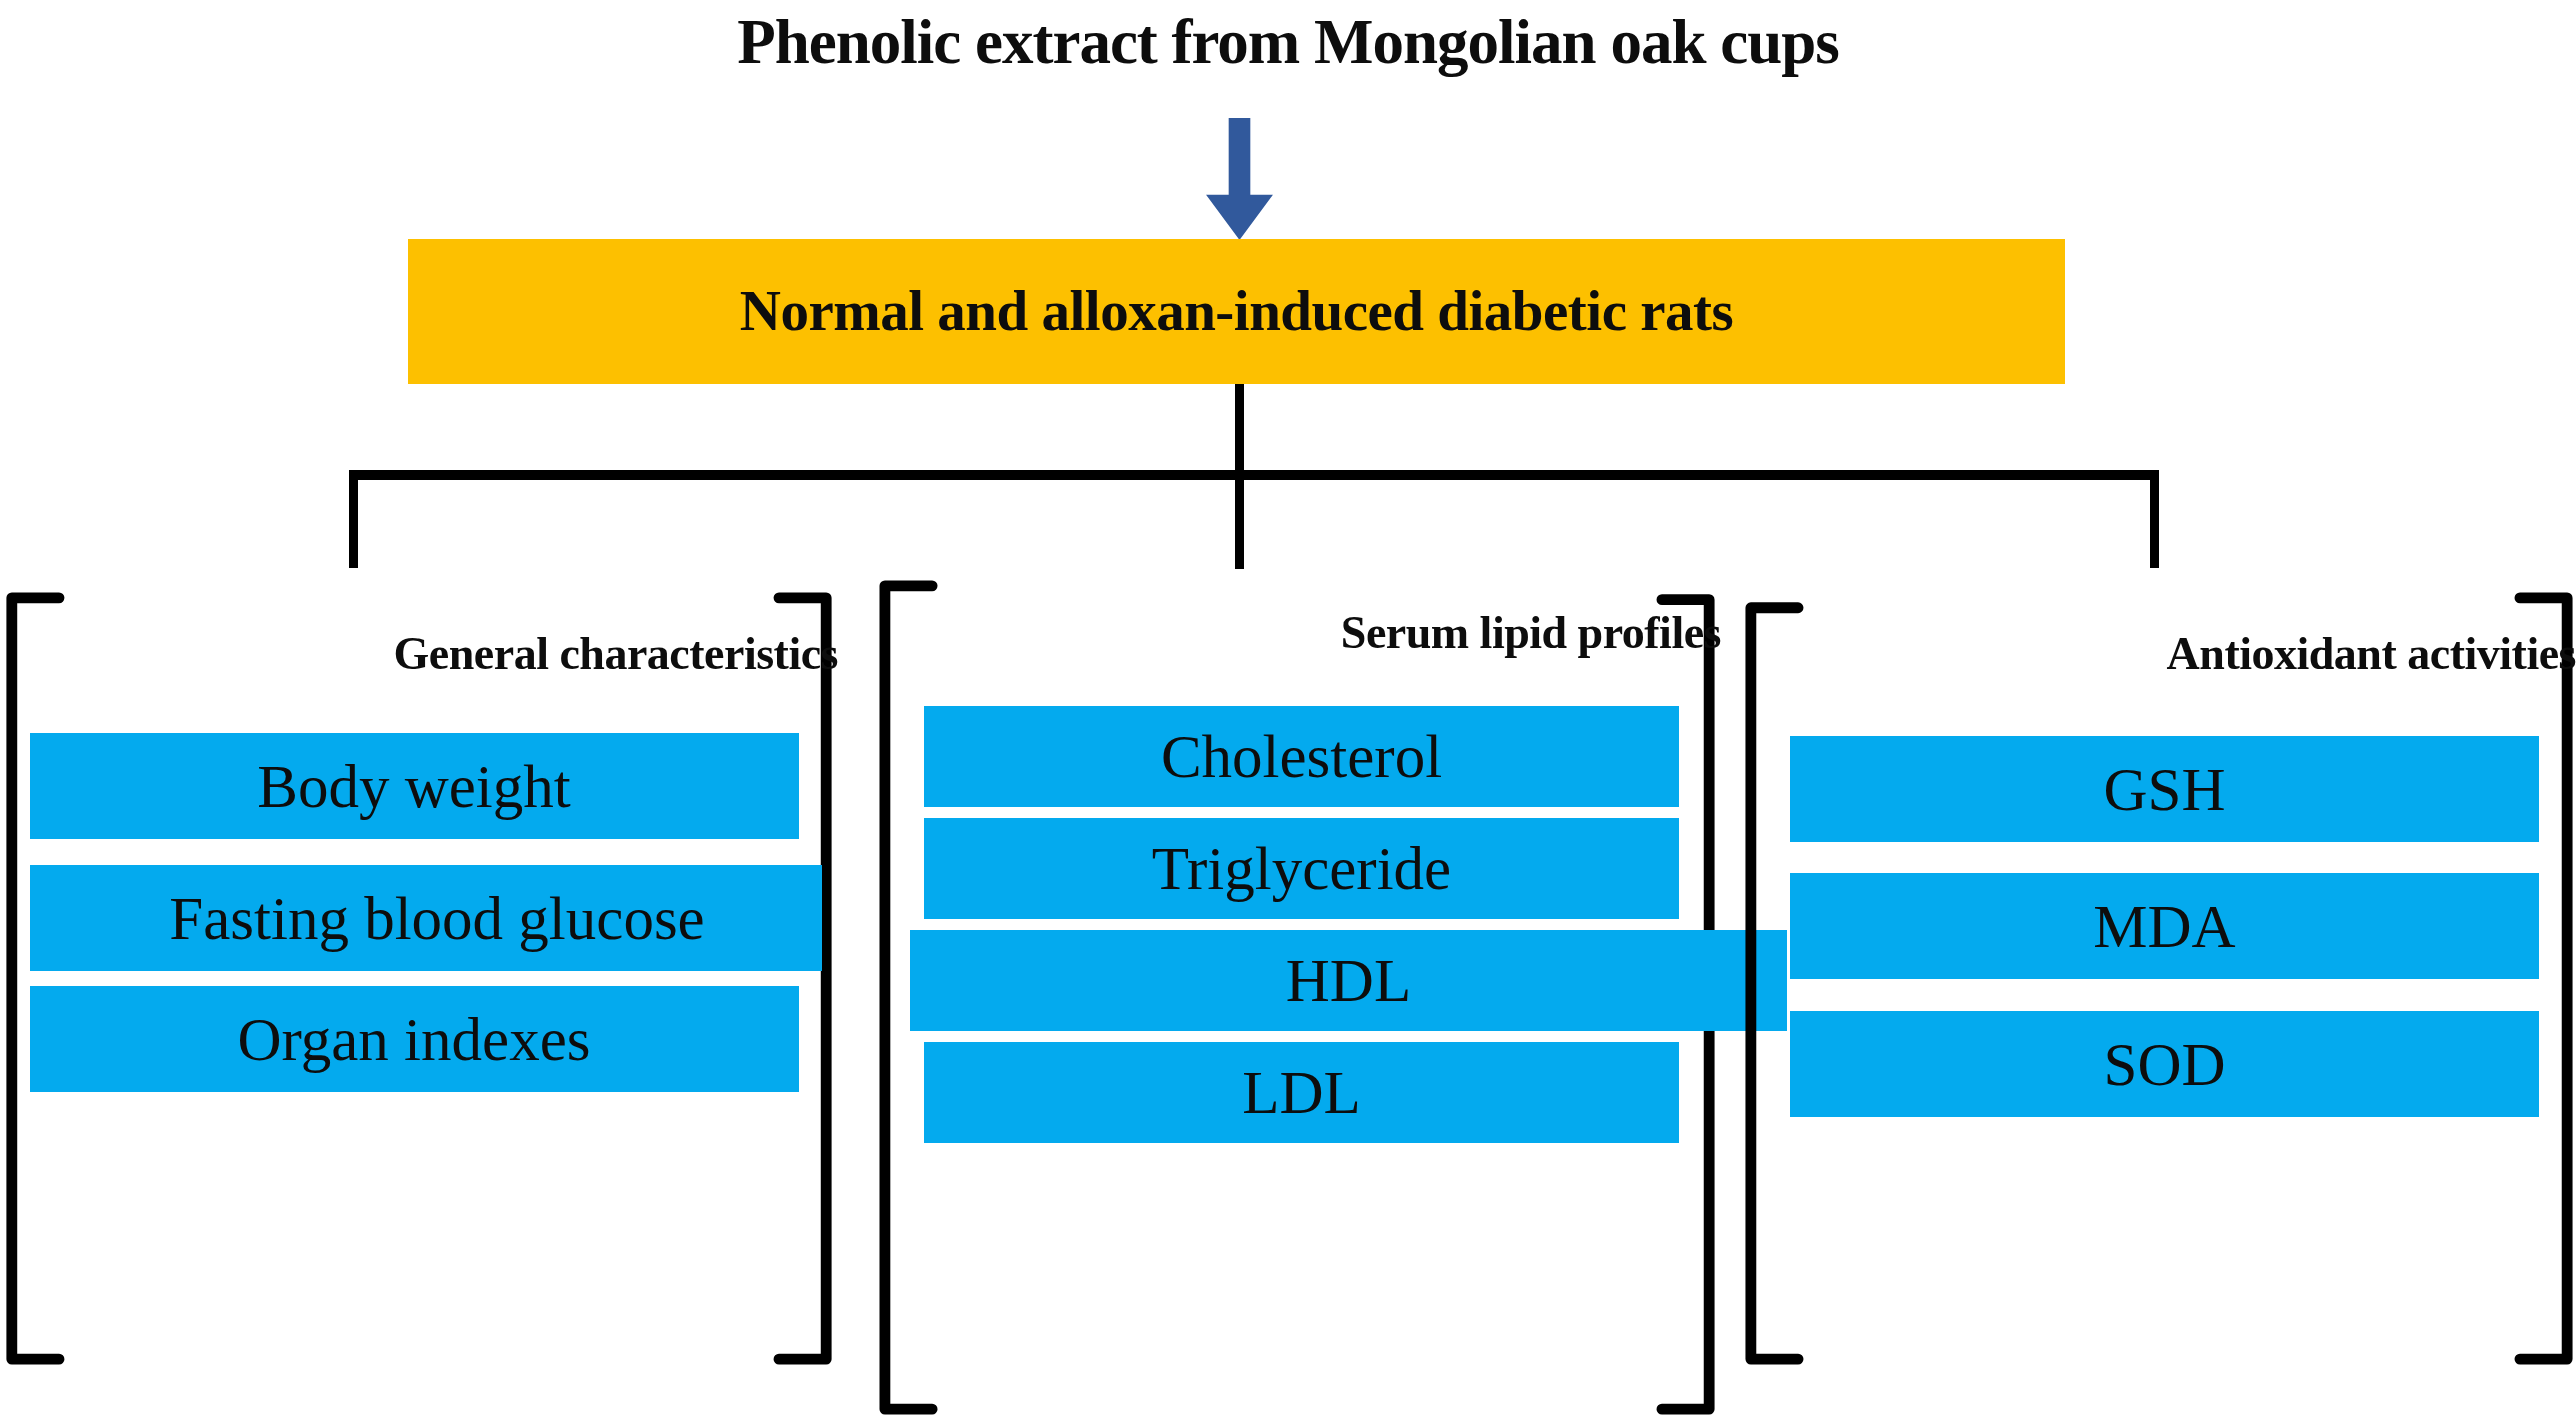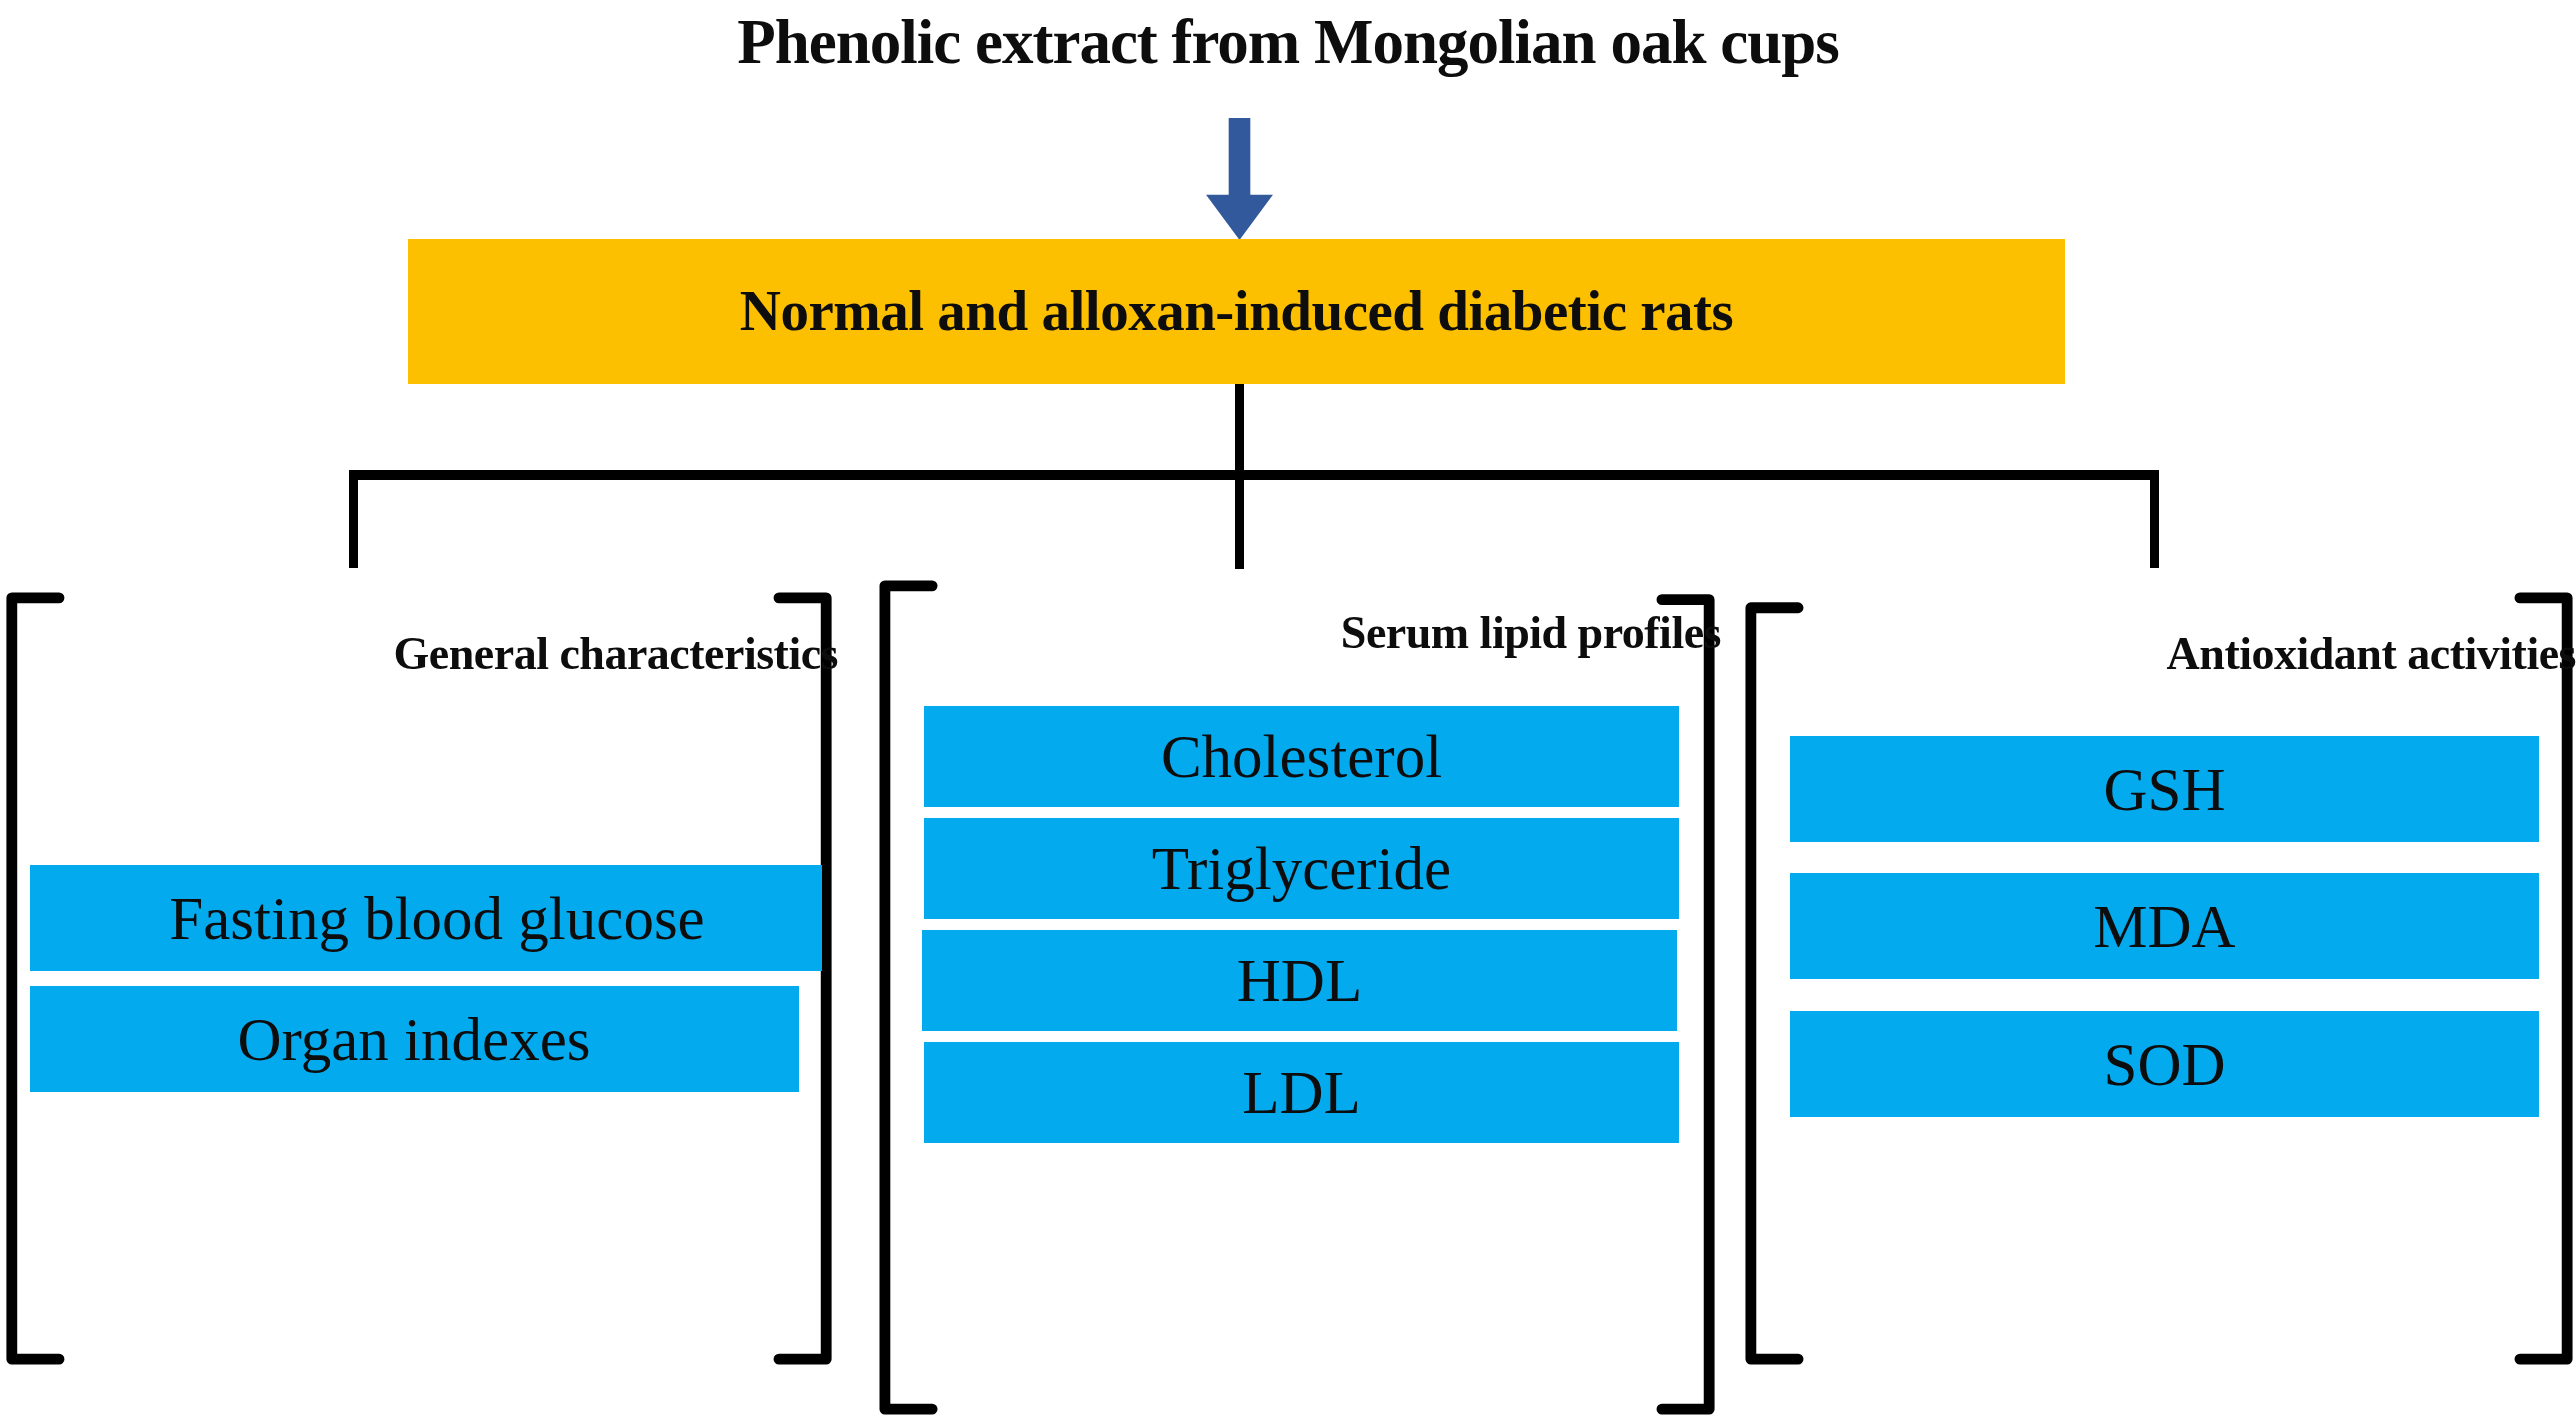--- a/index.html
+++ b/index.html
@@ -158,20 +158,23 @@
   <div class="conn-drop-right"></div>
 
   <div class="group" id="group-general">
     <svg class="bracket-svg" width="838" height="777" viewBox="0 0 852 790">
       <path d="M 60 8 L 12 8 L 12 782 L 60 782" fill="none" stroke="#000000" stroke-width="11" stroke-linecap="round" stroke-linejoin="round"></path>
       <path d="M 792 8 L 840 8 L 840 782 L 792 782" fill="none" stroke="#000000" stroke-width="11" stroke-linecap="round" stroke-linejoin="round"></path>
     </svg>
 
     <div class="group-title" style="top: 37px;">General characteristics</div>
 
+    <div class="item-box" style="left: 29.5px; top: 143px; width: 769px; height: 106px;">
+      <span class="item-label">Body weight</span>
+    </div>
 
     <div class="item-box" style="left: 29.5px; top: 275px; width: 769px; height: 106px; padding-left: 23px;">
       <span class="item-label">Fasting blood glucose</span>
     </div>
 
     <div class="item-box" style="left: 29.5px; top: 396px; width: 769px; height: 106px;">
       <span class="item-label">Organ indexes</span>
     </div>
   </div>
 
@@ -184,21 +187,21 @@
     <div class="group-title" style="top: 27.5px;">Serum lipid profiles</div>
 
     <div class="item-box" style="left: 47px; top: 128px; width: 755px; height: 101px;">
       <span class="item-label">Cholesterol</span>
     </div>
 
     <div class="item-box" style="left: 47px; top: 240px; width: 755px; height: 101px;">
       <span class="item-label">Triglyceride</span>
     </div>
 
-    <div class="item-box" style="left: 45px; top: 352px; width: 755px; height: 101px;">
+    <div class="item-box" style="left: 33px; top: 352px; width: 877px; height: 101px;">
       <span class="item-label">HDL</span>
     </div>
 
     <div class="item-box" style="left: 47px; top: 464px; width: 755px; height: 101px;">
       <span class="item-label">LDL</span>
     </div>
   </div>
 
   <div class="group" id="group-antiox">
     <svg class="bracket-svg" width="833" height="777" viewBox="0 0 847 790">

